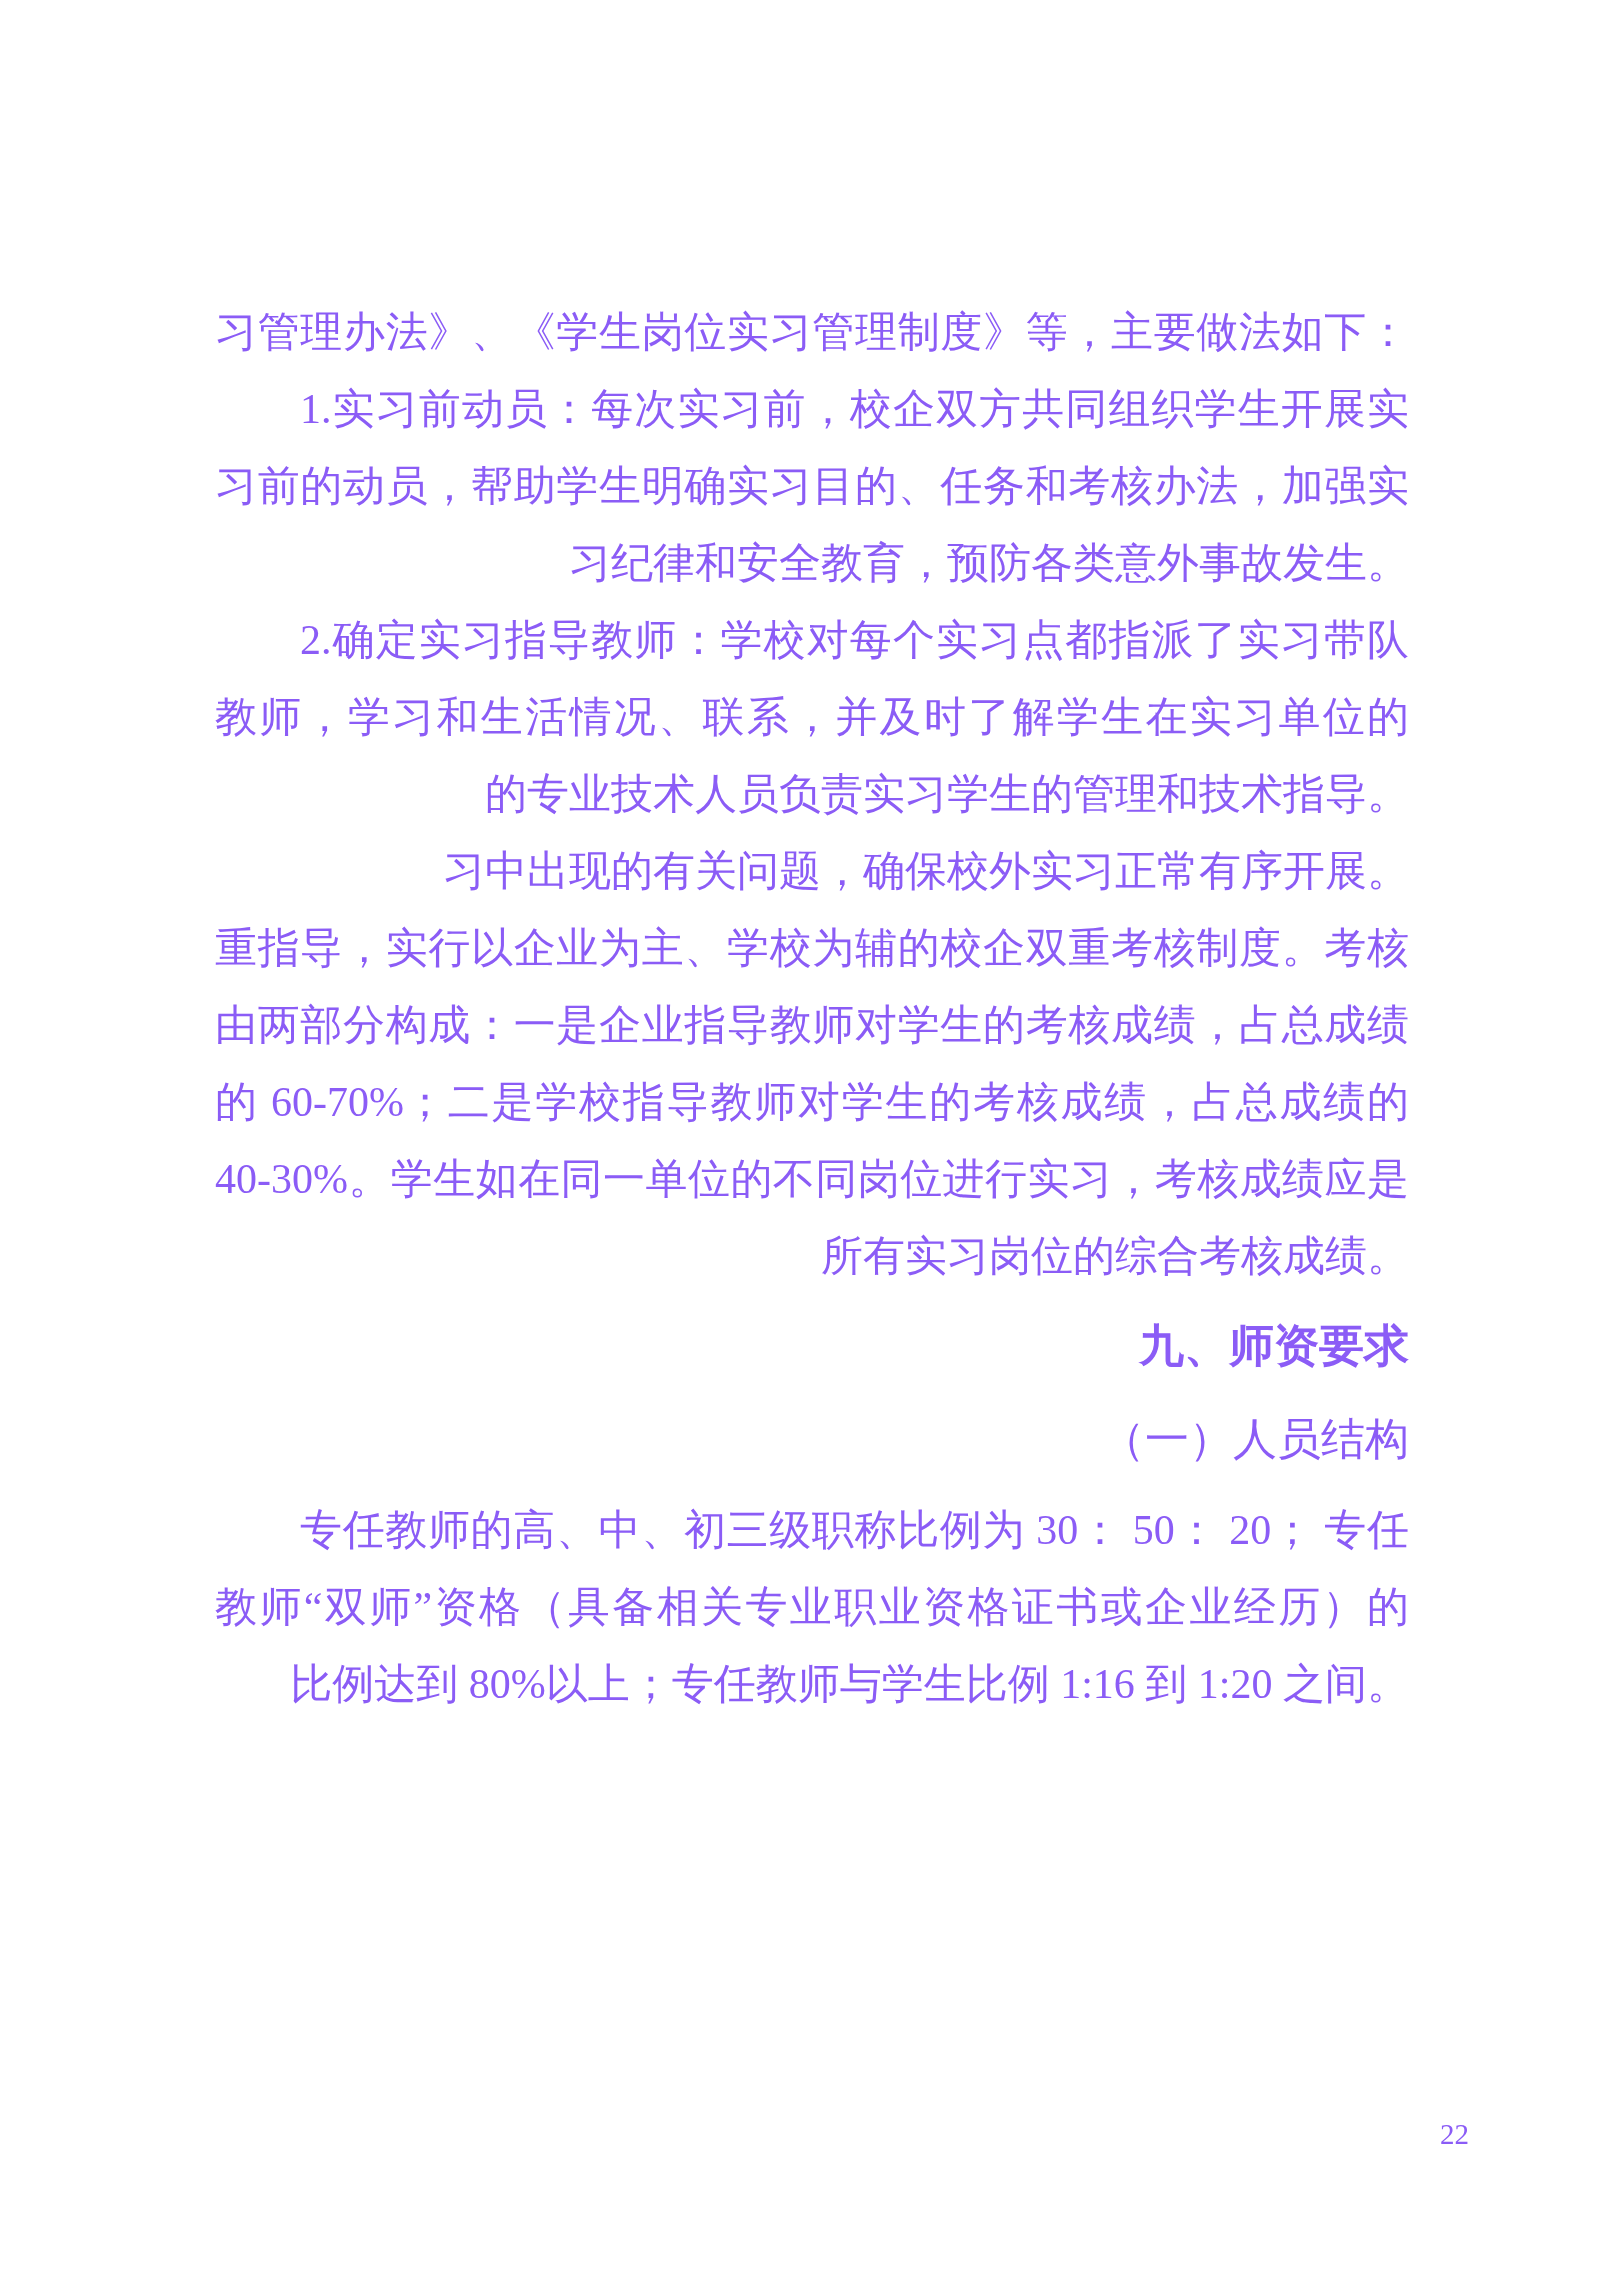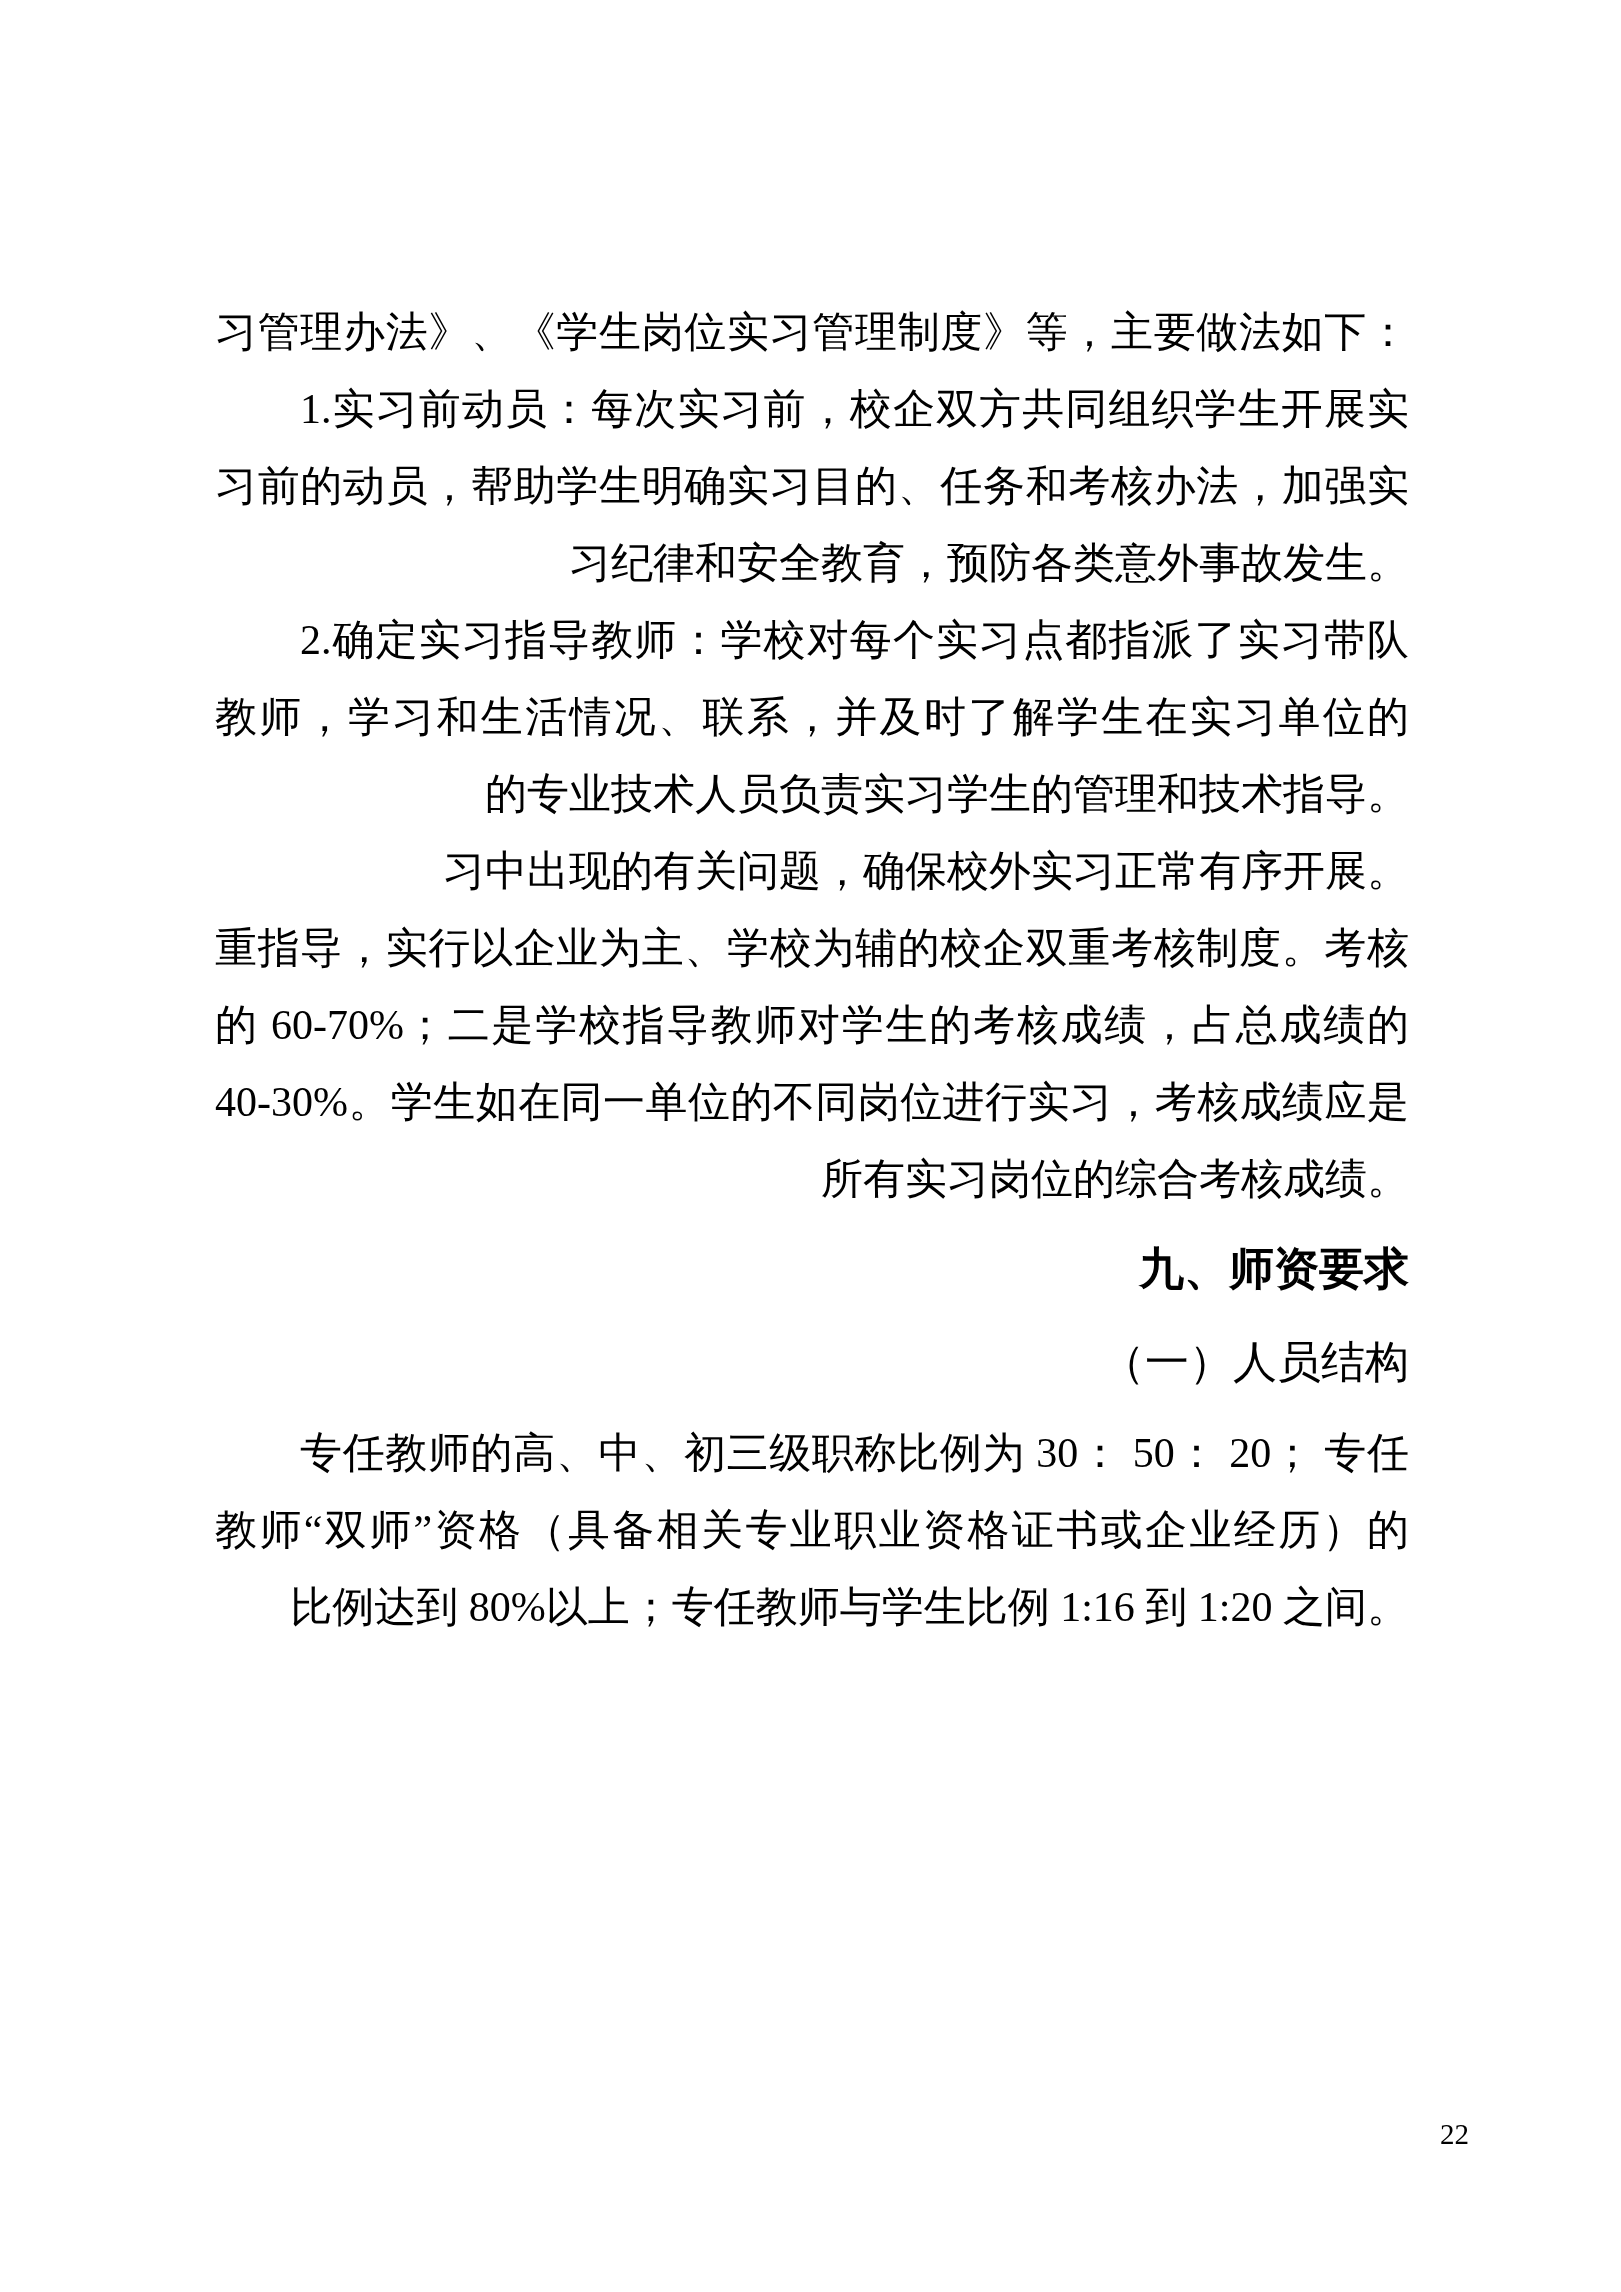--- a/index.html
+++ b/index.html
@@ -5,21 +5,21 @@
   html, body {
     margin: 0;
     padding: 0;
     background: #ffffff;
   }
   .page {
     position: relative;
     width: 1621px;
     height: 2145px;
     background: #ffffff;
-    color: #000000;
+    color: #8b5cf6;
     font-family: "Liberation Serif", "DejaVu Serif", serif;
     overflow: hidden;
     text-decoration: underline;
   }
   .content {
     position: absolute;
     left: 215px;
     top: 294px;
     width: 1194px;
   }
@@ -68,20 +68,21 @@
   <div class="content" id="content">
       <div class="line justify">习管理办法》、《学生岗位实习管理制度》等，主要做法如下：</div>
       <div class="line justify indent2">1.实习前动员：每次实习前，校企双方共同组织学生开展实</div>
       <div class="line justify">习前的动员，帮助学生明确实习目的、任务和考核办法，加强实</div>
       <div class="line">习纪律和安全教育，预防各类意外事故发生。</div>
       <div class="line justify indent2">2.确定实习指导教师：学校对每个实习点都指派了实习带队</div>
       <div class="line justify">教师，学习和生活情况、联系，并及时了解学生在实习单位的</div>
       <div class="line">的专业技术人员负责实习学生的管理和技术指导。</div>
       <div class="line">习中出现的有关问题，确保校外实习正常有序开展。</div>
       <div class="line justify">重指导，实行以企业为主、学校为辅的校企双重考核制度。考核</div>
+      <div class="line justify">由两部分构成：一是企业指导教师对学生的考核成绩，占总成绩</div>
       <div class="line justify">的 60-70%；二是学校指导教师对学生的考核成绩，占总成绩的</div>
       <div class="line justify">40-30%。学生如在同一单位的不同岗位进行实习，考核成绩应是</div>
       <div class="line">所有实习岗位的综合考核成绩。</div>
       <div class="line heading">九、师资要求</div>
       <div class="line subheading">（一）人员结构</div>
       <div class="line justify indent2">专任教师的高、中、初三级职称比例为 30： 50： 20； 专任</div>
       <div class="line justify">教师“双师”资格（具备相关专业职业资格证书或企业经历）的</div>
       <div class="line">比例达到 80%以上；专任教师与学生比例 1:16 到 1:20 之间。</div>
     </div>
   <div class="page-number">22</div>

